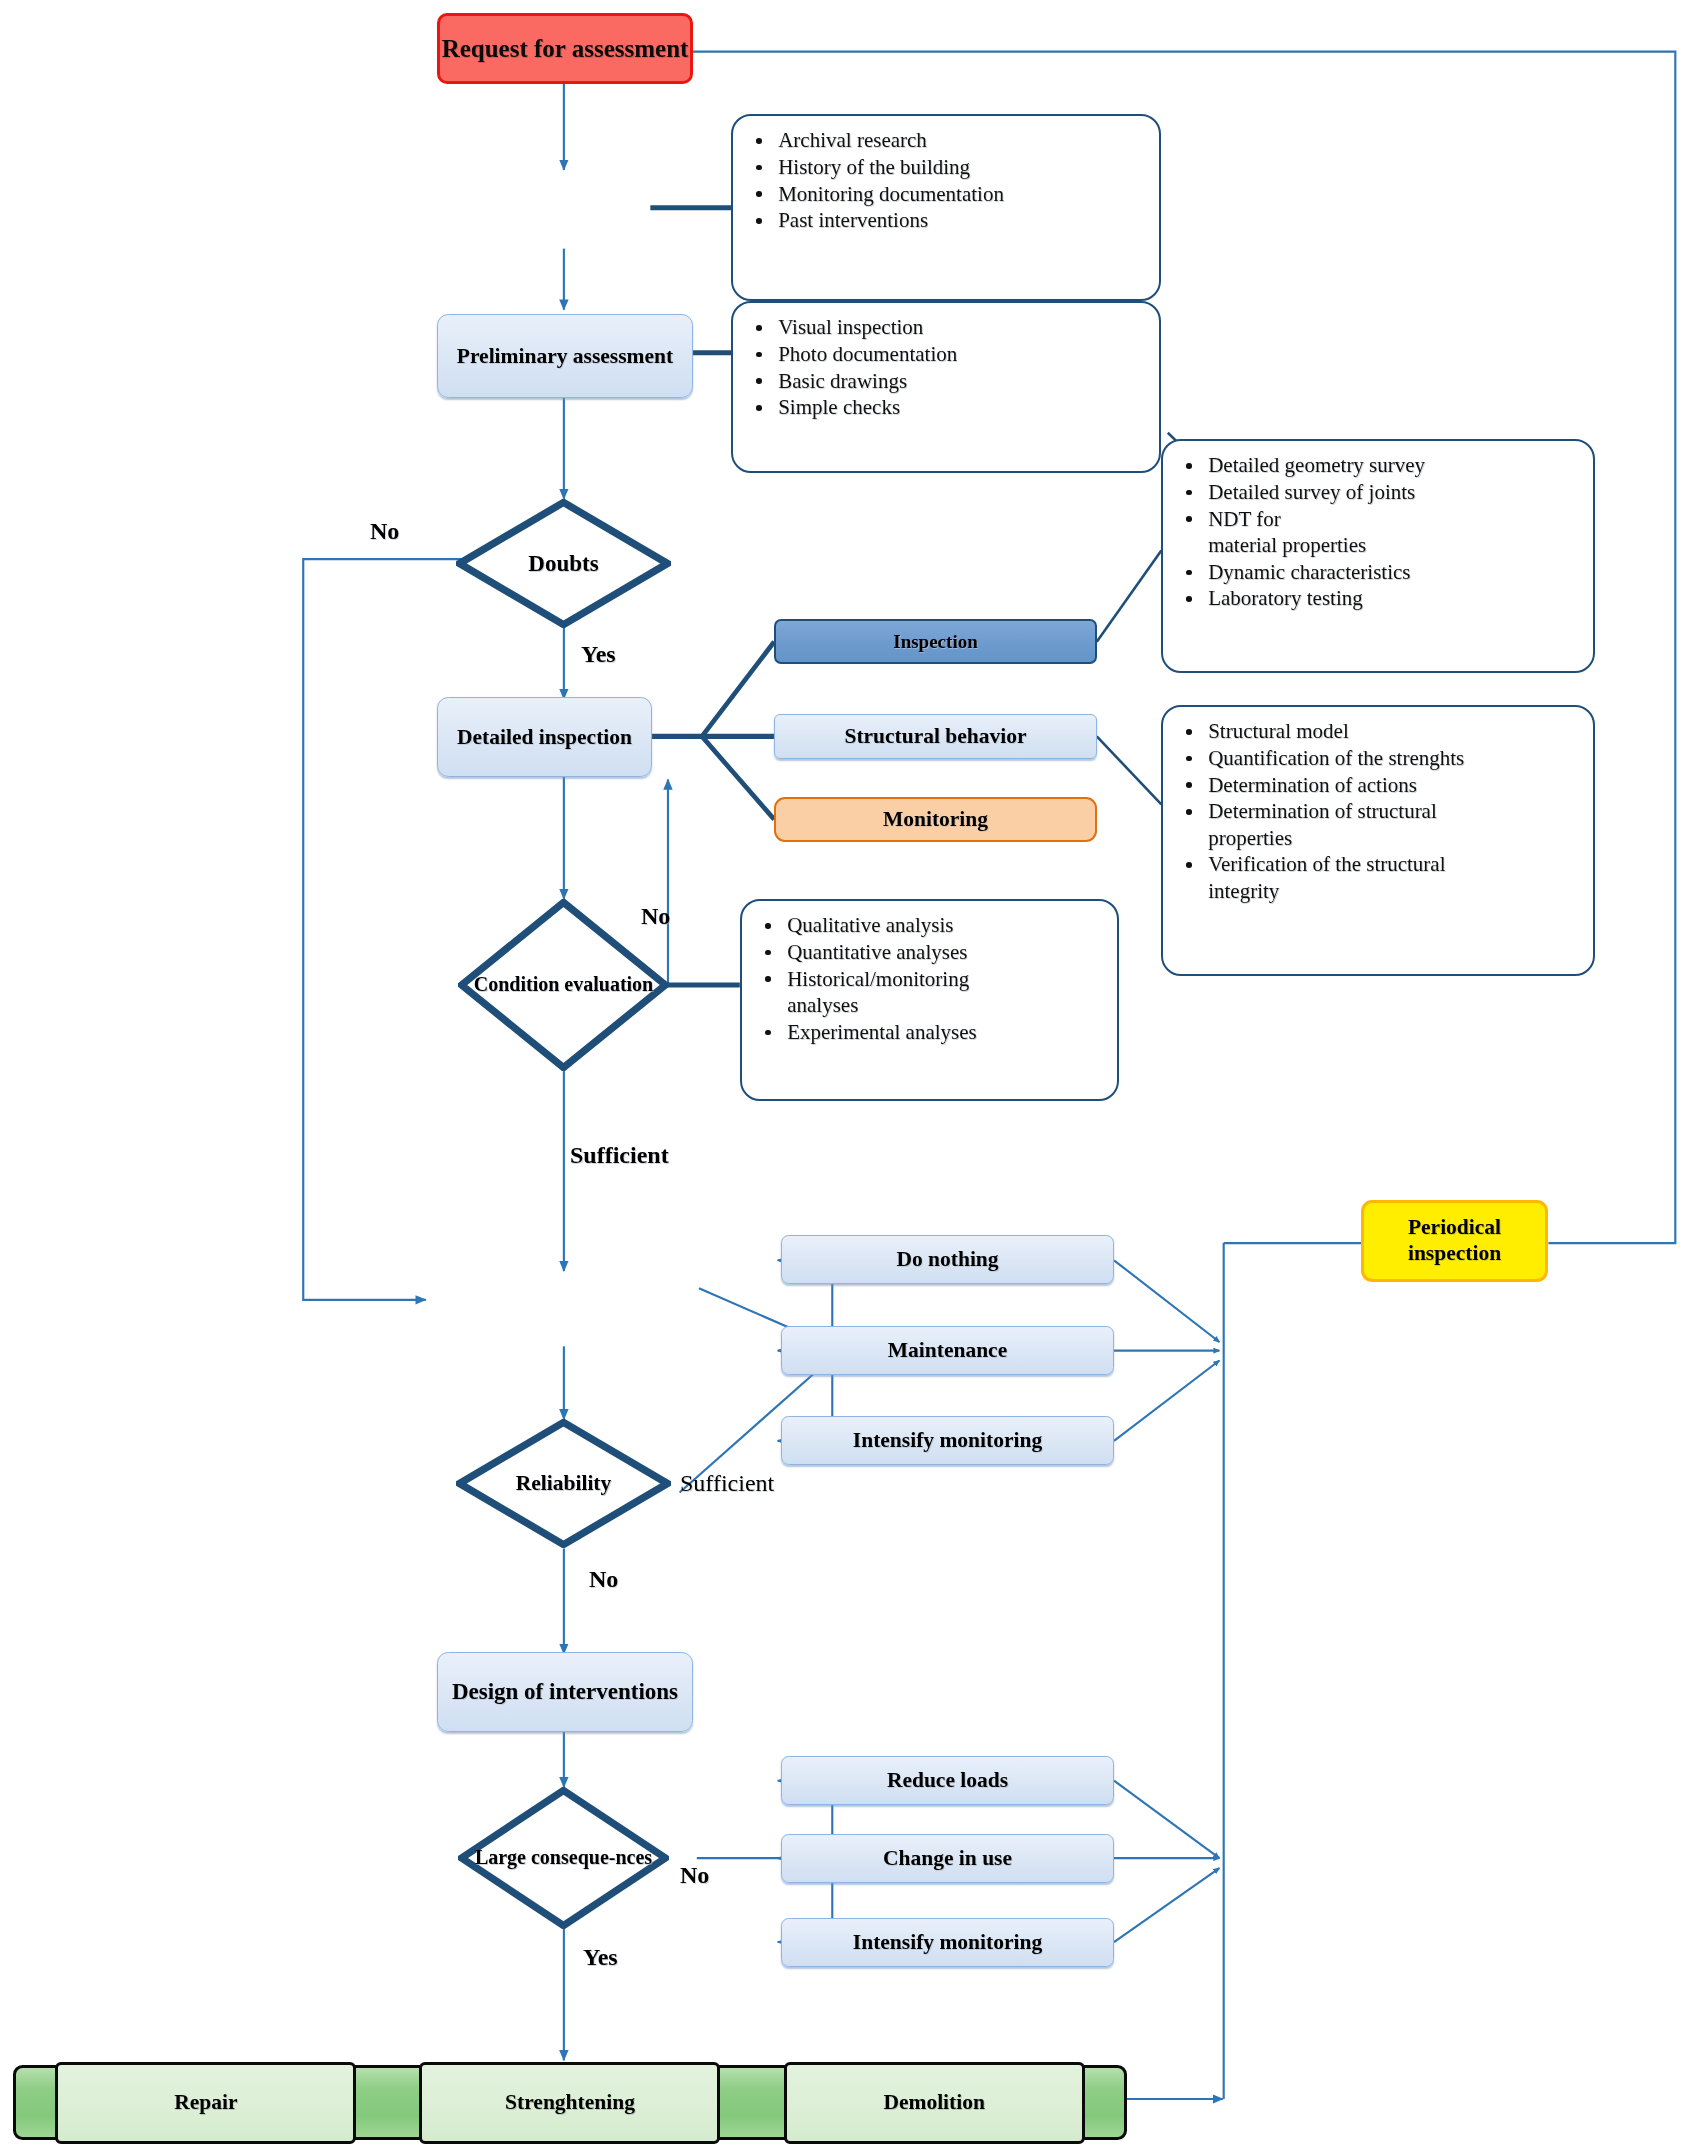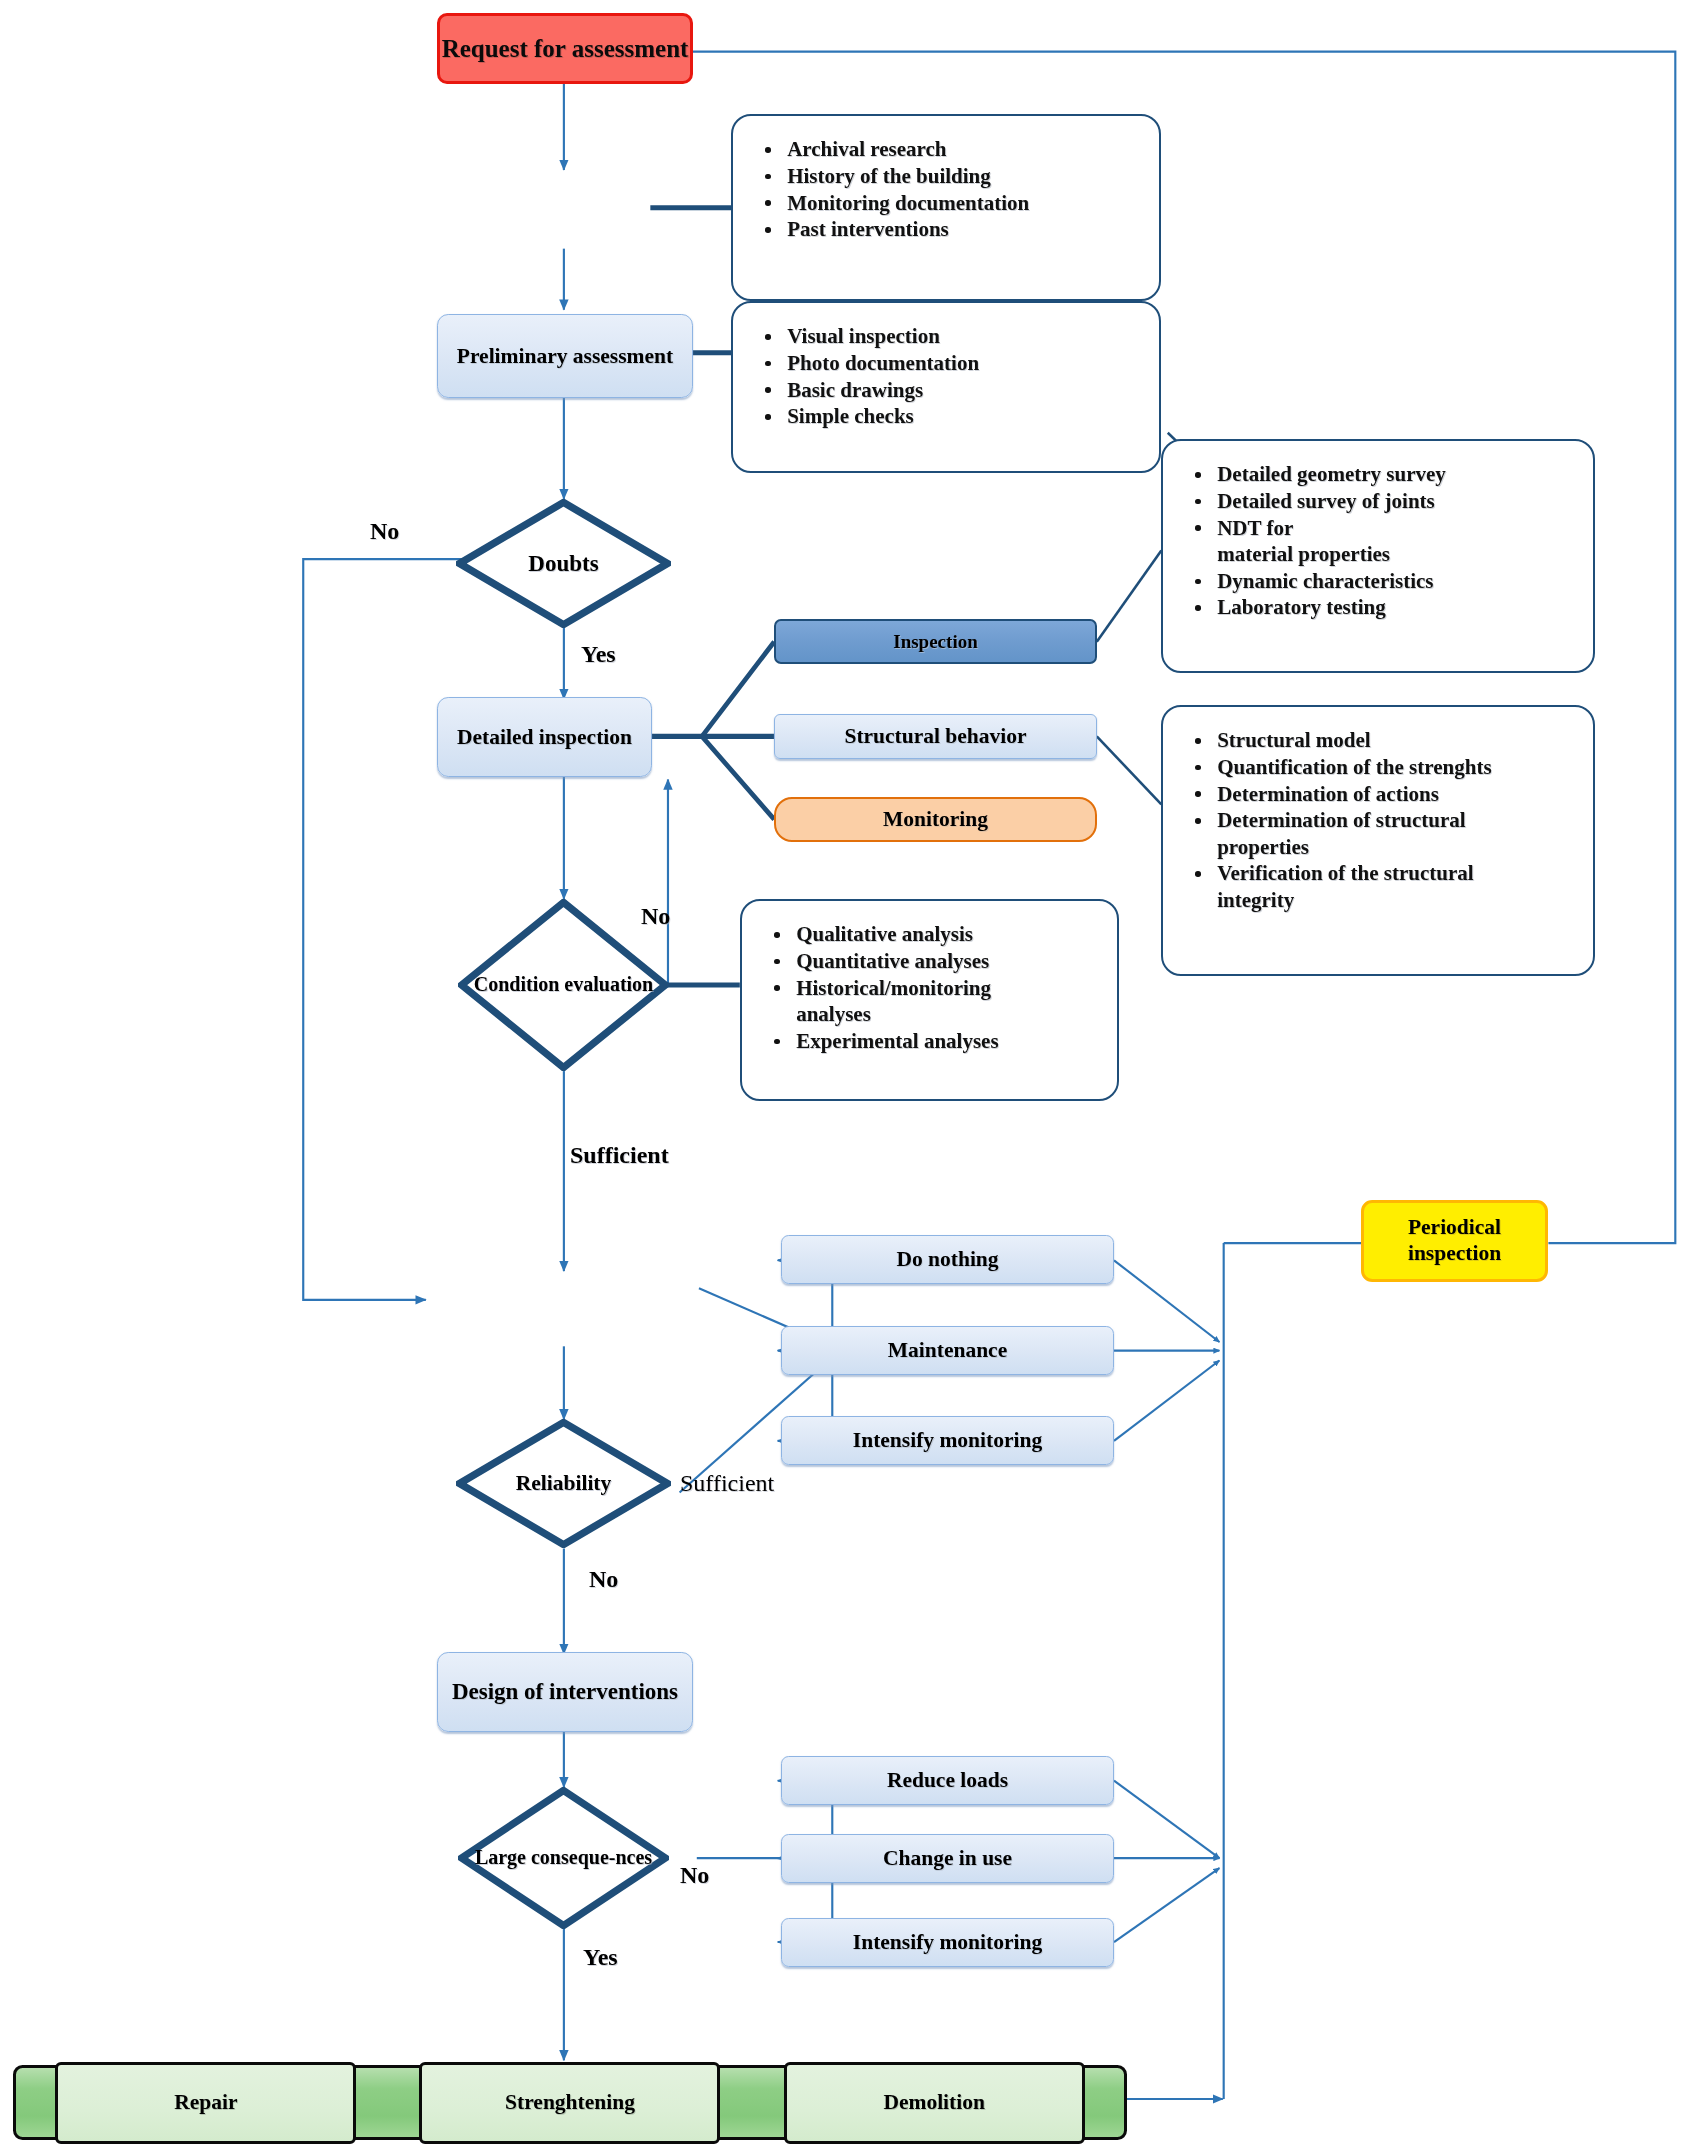--- a/index.html
+++ b/index.html
@@ -26,36 +26,36 @@
     text-shadow:0.9px 0.9px 0 rgba(120,60,60,.35);
   }
   
   .dark{
     background:linear-gradient(180deg,#7da7d8 0%,#6f9ccf 50%,#6394c9 100%);
     border:2.6px solid #1f4e79;border-radius:6.9px;
     font-weight:bold;color:#000;text-shadow:0.9px 0.9px 0 rgba(200,210,225,.55);
   }
   
   .orange{
-    background:#fbcfa6;border:2.6px solid #e2700b;border-radius:18px;
+    background:#fbcfa6;border:2.6px solid #e2700b;border-radius:11px;
     font-weight:bold;color:#000;text-shadow:0.9px 0.9px 0 rgba(205,185,165,.6);
   }
   
   .yellow{
     background:#ffee00;border:3.9px solid #ffb703;border-radius:11.2px;
     font-weight:bold;color:#000;line-height:1.2;
     text-shadow:0.9px 0.9px 0 rgba(180,160,40,.45);
   }
   
   .callout{
     position:absolute;box-sizing:border-box;background:#fff;
     border:2.2px solid #1f4e79;border-radius:20px;z-index:4;
     padding:11.2px 14.6px 11.2px 11.2px;
   }
-  .callout ul{margin:9px;padding:0;list-style:none;font-weight:bold;}
+  .callout ul{margin:0;padding:0;list-style:none;}
   .callout li{position:relative;padding-left:34px;color:#111;
               line-height:1.27;text-shadow:0.9px 0.9px 0 rgba(170,175,185,.55);}
   .callout li.cont{padding-left:34px;}
   .callout li:not(.cont)::before{
     content:"";position:absolute;left:12px;top:.52em;width:5.6px;height:5.6px;
     border-radius:50%;background:#111;
   }
 
   
   .diamond{position:absolute;z-index:5;}

